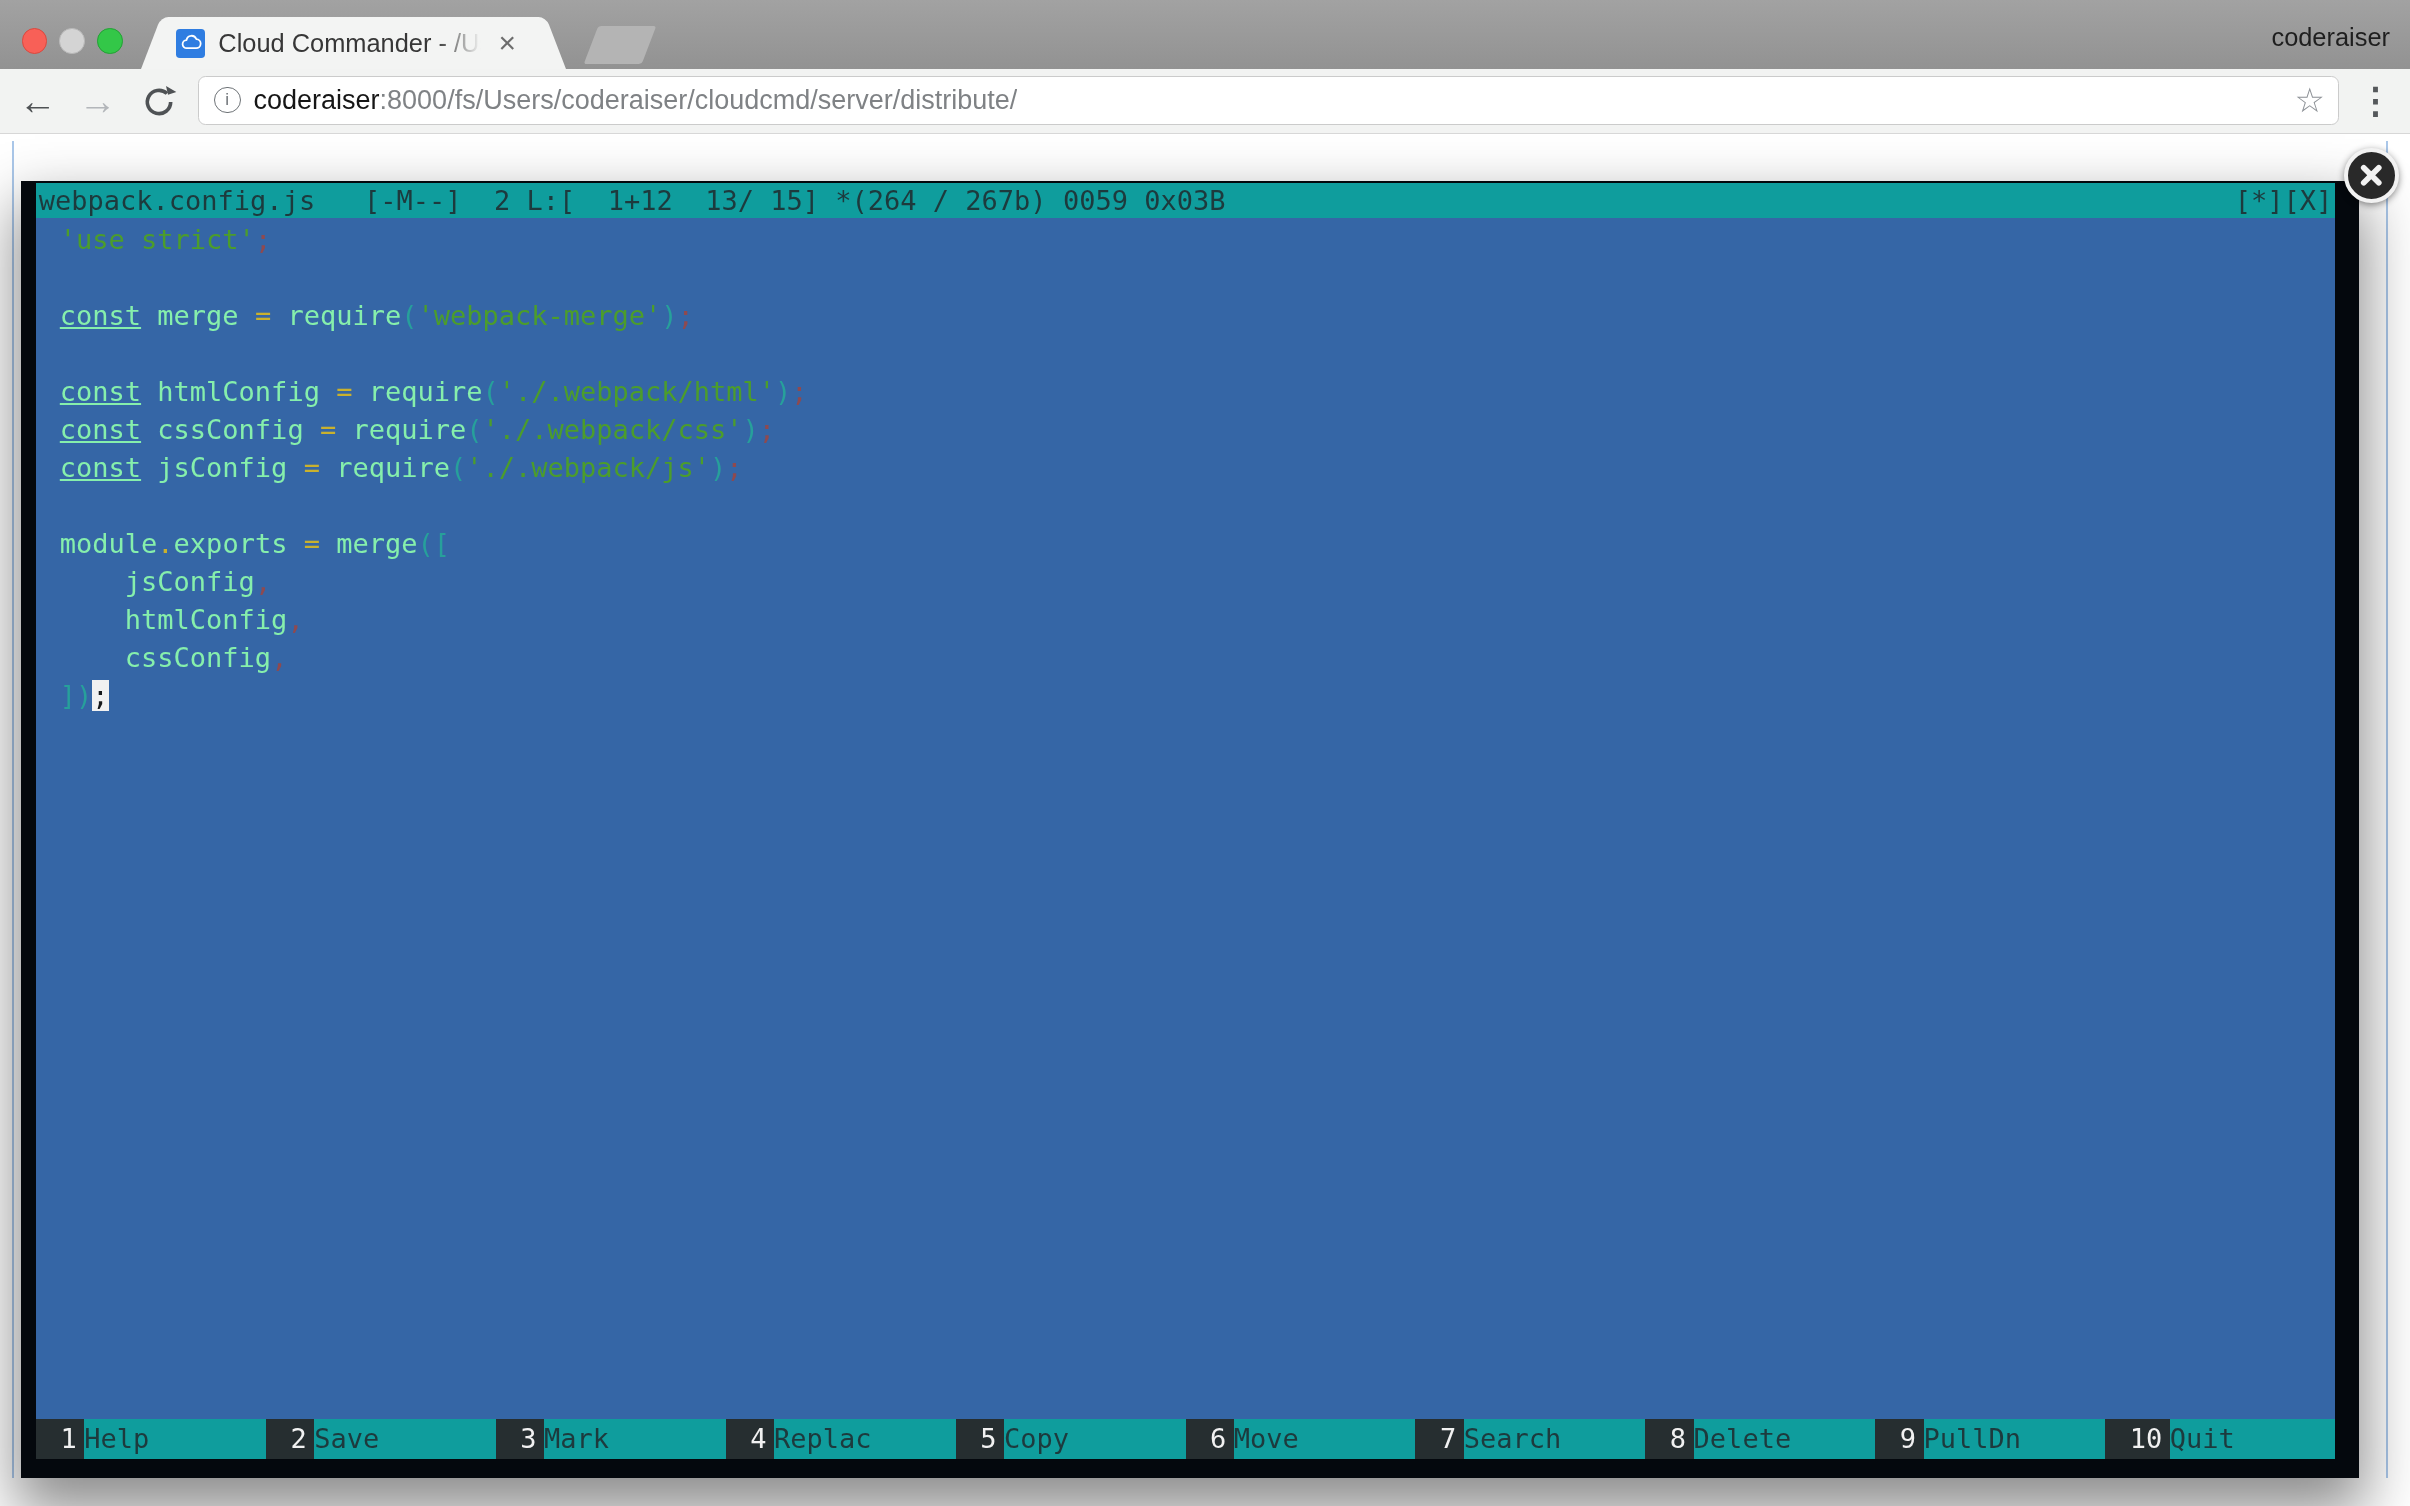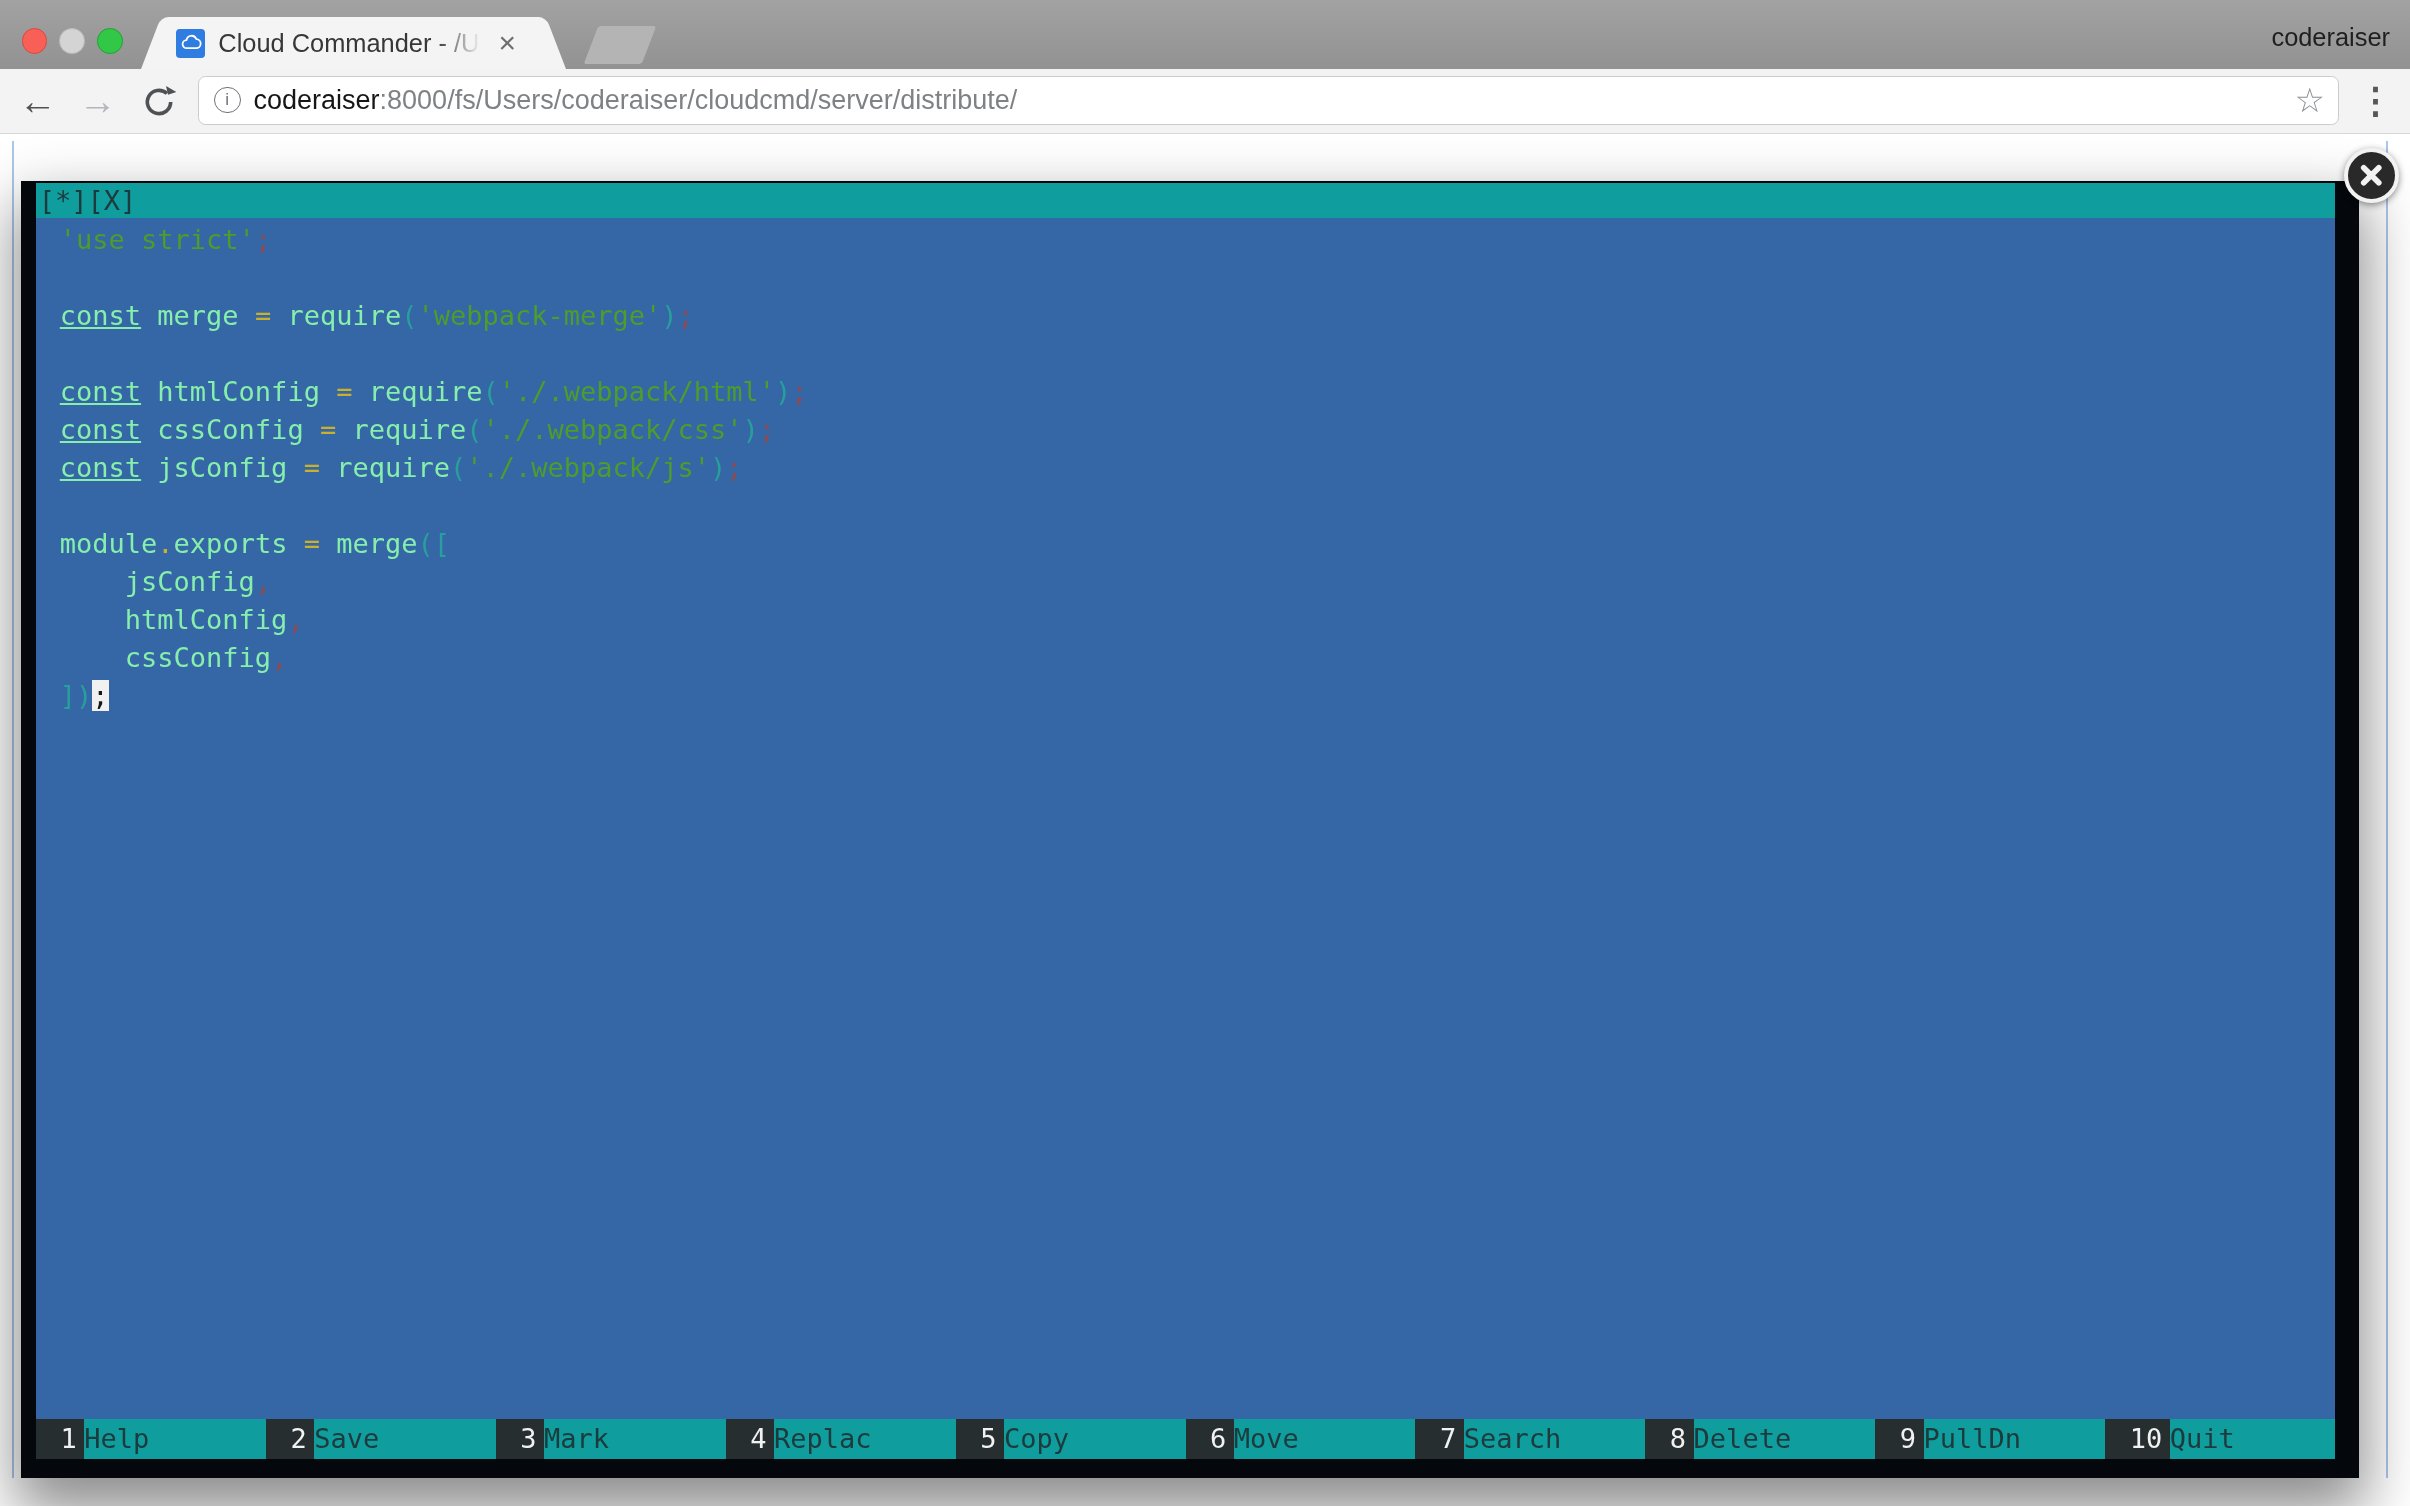--- a/index.html
+++ b/index.html
@@ -131,20 +131,21 @@
     </div>
 
     <div class="menu-dots">⋮</div>
   </div>
 
   <div class="vline vline-l"></div>
   <div class="vline vline-r"></div>
 
   <div class="editor">
     <div class="ed-header">
+      <span>webpack.config.js   [-M--]  2 L:[  1+12  13/ 15] *(264 / 267b) 0059 0x03B</span>
       <span>[*][X]</span>
     </div>
     <div class="ed-code"><div class="code-line"><span class="tok-str">'use strict'</span><span class="tok-pun">;</span></div><div class="code-line"> </div><div class="code-line"><span class="tok-kw">const</span><span class="tok-id"> merge </span><span class="tok-op">=</span><span class="tok-id"> require</span><span class="tok-br">(</span><span class="tok-str">'webpack-merge'</span><span class="tok-br">)</span><span class="tok-pun">;</span></div><div class="code-line"> </div><div class="code-line"><span class="tok-kw">const</span><span class="tok-id"> htmlConfig </span><span class="tok-op">=</span><span class="tok-id"> require</span><span class="tok-br">(</span><span class="tok-str">'./.webpack/html'</span><span class="tok-br">)</span><span class="tok-pun">;</span></div><div class="code-line"><span class="tok-kw">const</span><span class="tok-id"> cssConfig </span><span class="tok-op">=</span><span class="tok-id"> require</span><span class="tok-br">(</span><span class="tok-str">'./.webpack/css'</span><span class="tok-br">)</span><span class="tok-pun">;</span></div><div class="code-line"><span class="tok-kw">const</span><span class="tok-id"> jsConfig </span><span class="tok-op">=</span><span class="tok-id"> require</span><span class="tok-br">(</span><span class="tok-str">'./.webpack/js'</span><span class="tok-br">)</span><span class="tok-pun">;</span></div><div class="code-line"> </div><div class="code-line"><span class="tok-id">module</span><span class="tok-op">.</span><span class="tok-id">exports </span><span class="tok-op">=</span><span class="tok-id"> merge</span><span class="tok-br">([</span></div><div class="code-line"><span class="tok-id">    jsConfig</span><span class="tok-pun">,</span></div><div class="code-line"><span class="tok-id">    htmlConfig</span><span class="tok-pun">,</span></div><div class="code-line"><span class="tok-id">    cssConfig</span><span class="tok-pun">,</span></div><div class="code-line"><span class="tok-br">])</span><span class="tok-cur">;</span></div></div>
     <div class="ed-fnbar"><div class="fn-seg"><span class="fn-num">1</span><span class="fn-lbl">Help</span></div><div class="fn-seg"><span class="fn-num">2</span><span class="fn-lbl">Save</span></div><div class="fn-seg"><span class="fn-num">3</span><span class="fn-lbl">Mark</span></div><div class="fn-seg"><span class="fn-num">4</span><span class="fn-lbl">Replac</span></div><div class="fn-seg"><span class="fn-num">5</span><span class="fn-lbl">Copy</span></div><div class="fn-seg"><span class="fn-num">6</span><span class="fn-lbl">Move</span></div><div class="fn-seg"><span class="fn-num">7</span><span class="fn-lbl">Search</span></div><div class="fn-seg"><span class="fn-num">8</span><span class="fn-lbl">Delete</span></div><div class="fn-seg"><span class="fn-num">9</span><span class="fn-lbl">PullDn</span></div><div class="fn-seg"><span class="fn-num">10</span><span class="fn-lbl">Quit</span></div></div>
   </div>
 
   <div class="ed-close">
     <svg width="24.5" height="24.5" viewBox="0 0 26 26">
       <path d="M5 5 L21 21 M21 5 L5 21" stroke="#f2f2f2" stroke-width="6" stroke-linecap="round"></path>
     </svg>

